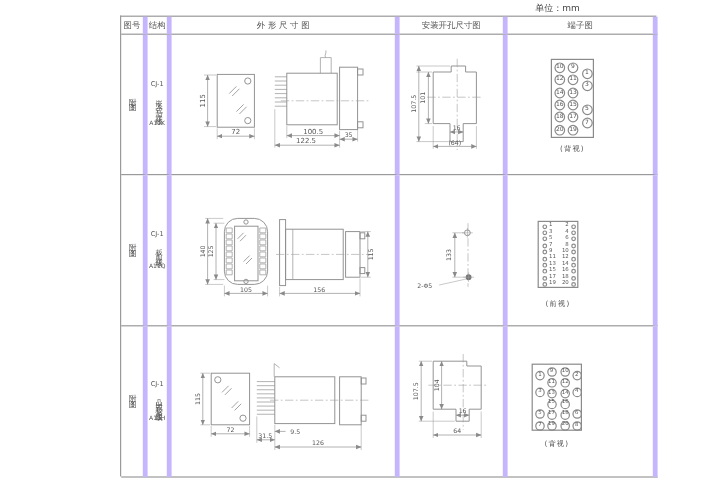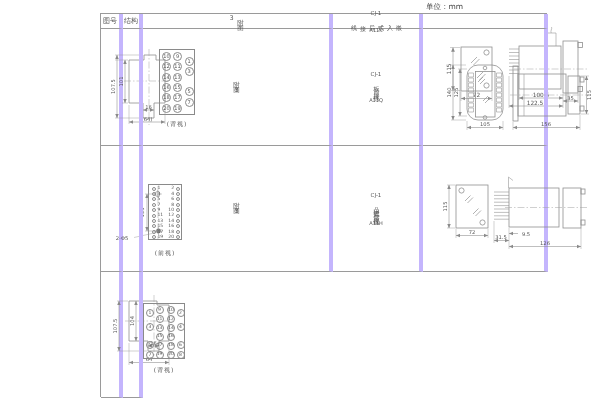--- a/index.html
+++ b/index.html
@@ -1,18 +1,18 @@
 <!DOCTYPE html>
 <html><head>
 <meta charset="utf-8">
 <style>
   html,body{margin:0;padding:0;}
   body{width:600px;height:400px;background:#ffffff;position:relative;overflow:hidden;
        font-family:"DejaVu Sans",sans-serif;color:#4a4a4a;}
-  .unit{position:absolute;left:426px;top:2px;font-size:7.5px;color:#444;text-align:right;}
+  .unit{position:absolute;left:446px;top:2px;font-size:7.5px;color:#444;text-align:right;}
   .tbl{position:absolute;left:100px;top:13px;width:447px;height:384px;display:grid;
        grid-template-columns:22px 20px 190px 90px 125px;grid-template-rows:15px 117px 126px 126px;
        border-top:1px solid #9a9a9a;border-left:1px solid #9a9a9a;box-sizing:border-box;}
   .cell{border-right:4px solid #c4b5fd;border-bottom:1px solid #9a9a9a;position:relative;
         box-sizing:border-box;overflow:visible;}
   .hc{display:flex;align-items:center;justify-content:center;font-size:7px;color:#555;white-space:nowrap;}
   .figcell{display:flex;align-items:center;justify-content:center;}
   .vtext{writing-mode:vertical-rl;text-orientation:upright;font-size:6.5px;letter-spacing:5px;color:#555;}
   .structcell{display:flex;flex-direction:column;align-items:center;justify-content:center;gap:4px;}
   .model{font-size:5.5px;color:#555;}
@@ -45,20 +45,23 @@
     </marker>
   </defs>
 </svg>
 
 <div class="unit">单位：mm</div>
 
 <div class="tbl">
 
   <div class="cell hc">图号</div>
   <div class="cell hc">结构</div>
+  <div class="cell hc">外 形 尺 寸 图</div>
+  <div class="cell hc">安装开孔尺寸图</div>
+  <div class="cell hc">端子图</div>
 
   <div class="cell figcell">
     <span class="vtext">附图3</span>
   </div>
   <div class="cell structcell">
     <span class="model">CJ-1</span>
     <span class="svtext">嵌入式后接线</span>
     <span class="code">A11K</span>
   </div>
   <div class="cell">

